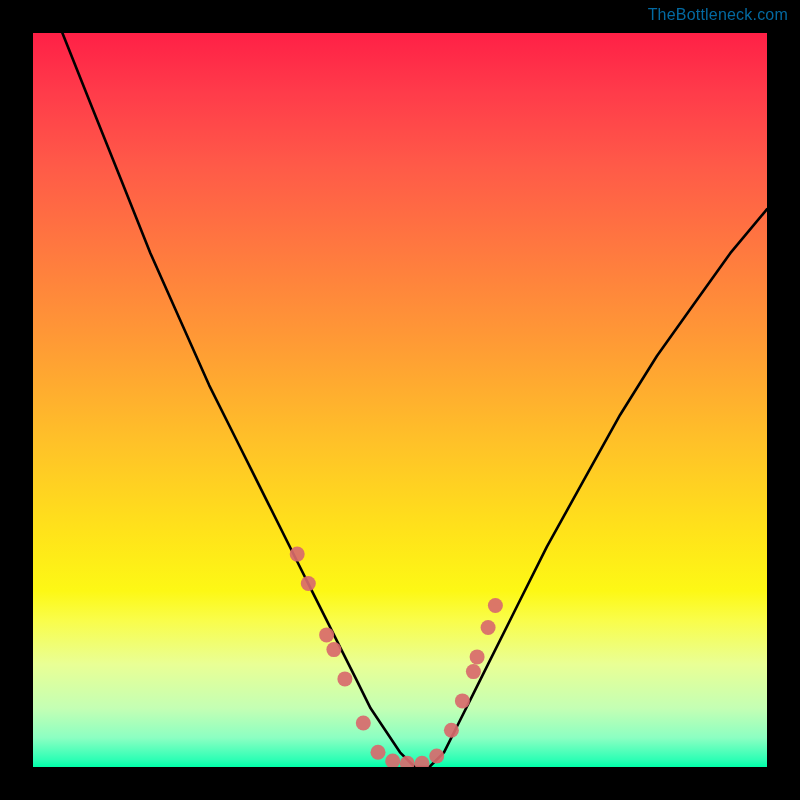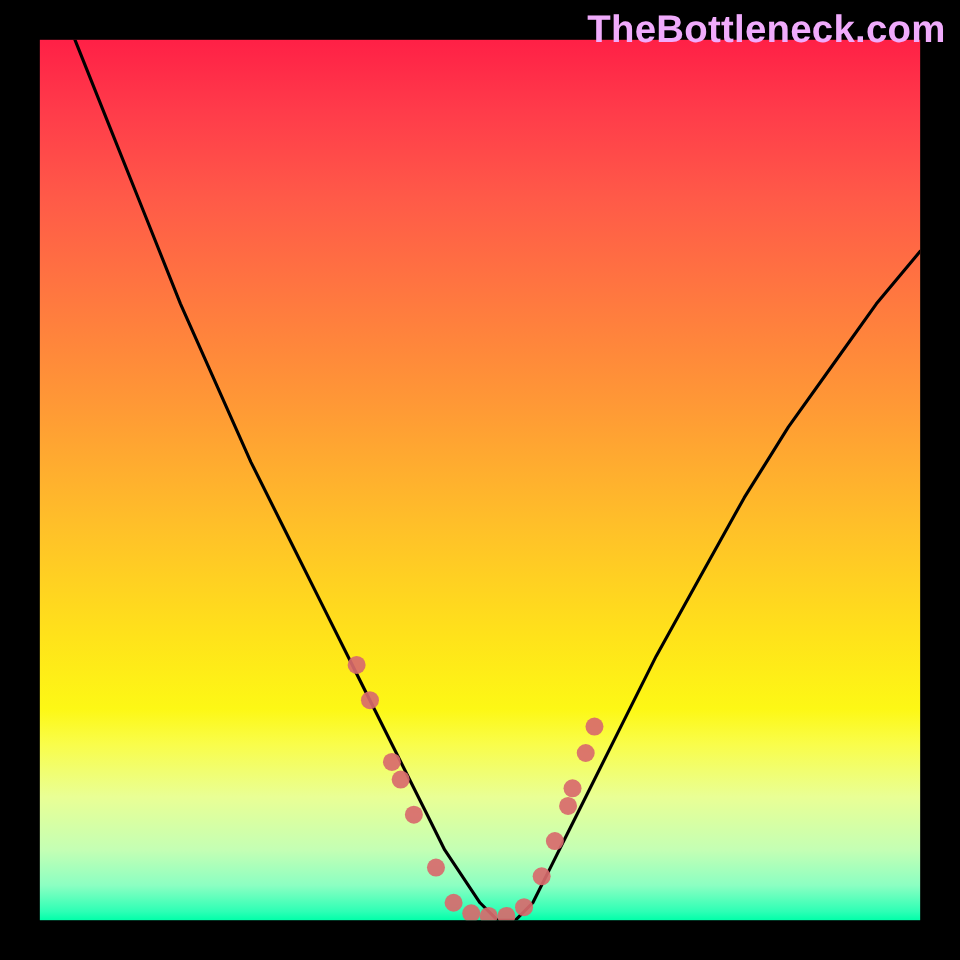--- a/index.html
+++ b/index.html
@@ -16,23 +16,23 @@
     left: 0;
     top: 0;
     width: 800px;
     height: 800px;
     background: #000;
   }
   .watermark {
     position: absolute;
     top: 6px;
     right: 12px;
-    font-size: 32px;
-    font-weight: 700;
-    color: #f0abfc;
+    font-size: 16px;
+    font-weight: 400;
+    color: #0369a1;
     letter-spacing: 0.2px;
     z-index: 50;
   }
   .plot-area {
     position: absolute;
     left: 33px;
     top: 33px;
     width: 734px;
     height: 734px;
     overflow: hidden;

